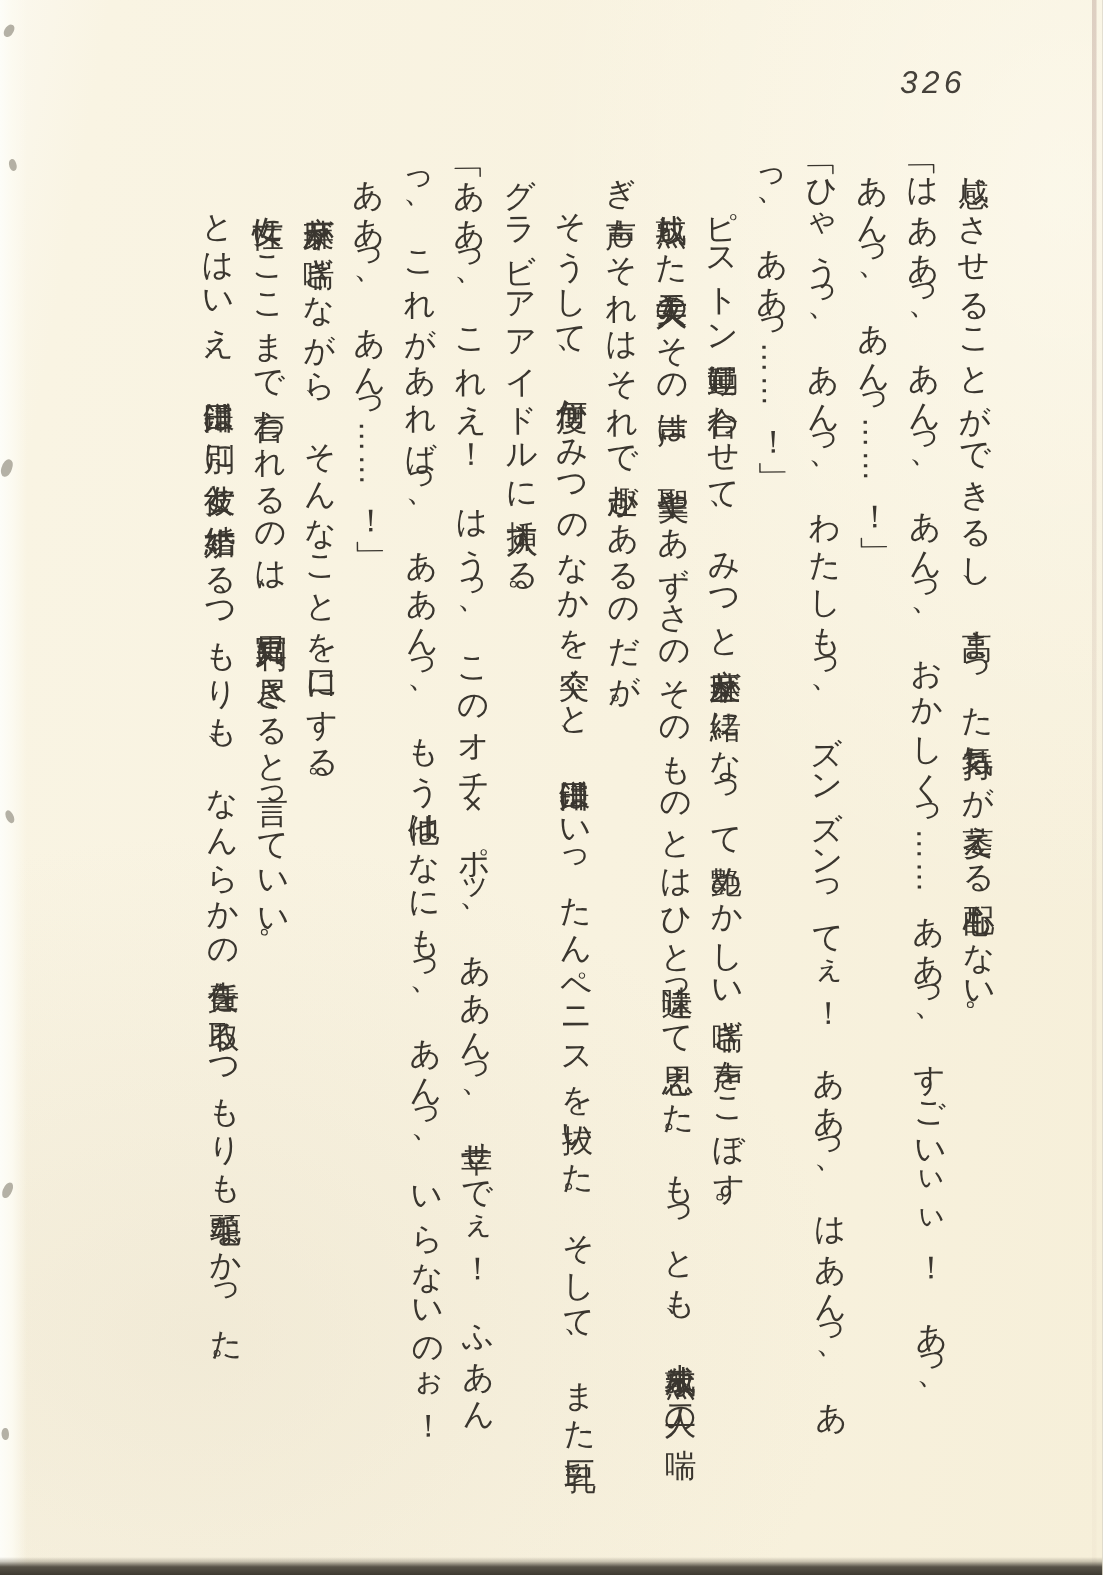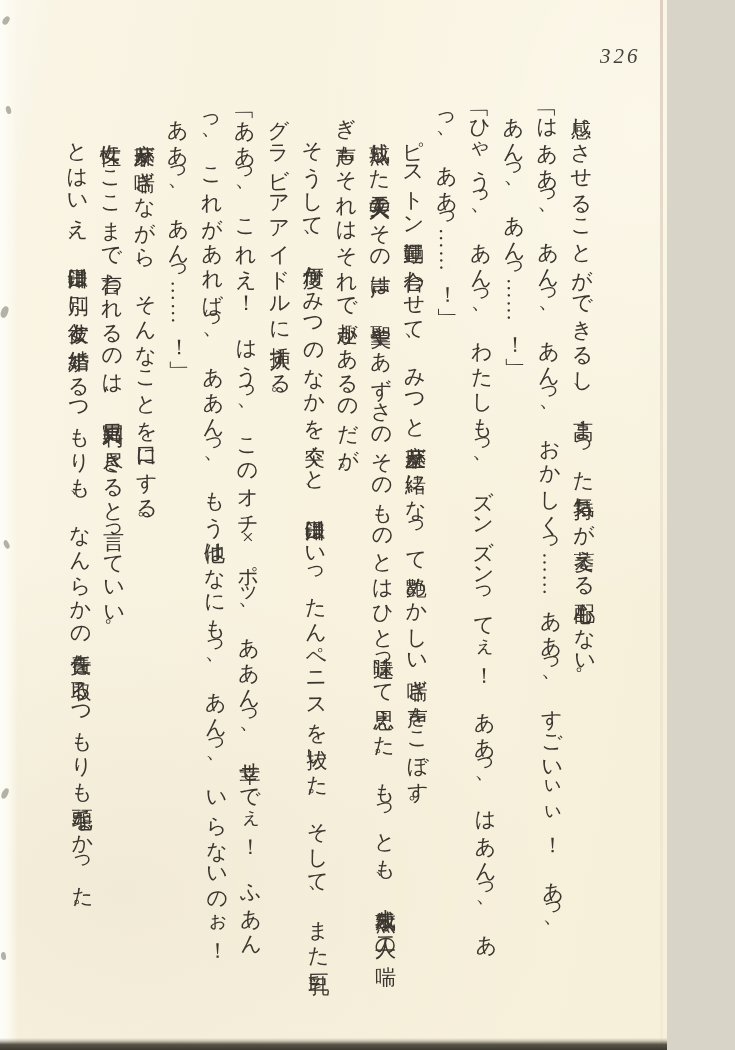--- a/index.html
+++ b/index.html
@@ -1,24 +1,24 @@
 <!DOCTYPE html>
 <html lang="ja"><head>
 <meta charset="utf-8">
 <style>
   html,body{margin:0;padding:0;background:#d8d4c8;}
   .page{
     position:relative;
-    width:667px;height:1050px;
+    width:735px;height:1050px;
     overflow:hidden;
     background:
       radial-gradient(ellipse 620px 480px at 18% 85%, rgba(228,218,194,0.35), rgba(228,218,194,0) 70%),
       radial-gradient(ellipse 500px 700px at 96% 12%, rgba(255,253,244,0.55), rgba(255,253,244,0) 70%),
       linear-gradient(100deg, #fbf8ee 0%, #f9f4e3 8%, #f8f2df 55%, #f6efd9 100%);
-    font-family:Liberation Serif, serif;
+    font-family:Liberation Sans, sans-serif;
   }
   
   .left-edge{
     position:absolute;left:0;top:0;width:18px;height:100%;
     background:linear-gradient(90deg,#fdfdf8 0%,#fcfaf0 45%,rgba(252,250,240,0) 100%);
   }
   .speck{position:absolute;background:#8d897b;border-radius:60% 40% 55% 45%;opacity:.65;}
   .speck:nth-of-type(1){left:3px;top:16px;width:6px;height:9px;transform:rotate(25deg);}
   .speck:nth-of-type(2){left:6px;top:106px;width:5px;height:8px;transform:rotate(-20deg);}
   .speck:nth-of-type(3){left:1px;top:306px;width:7px;height:12px;transform:rotate(15deg);}

